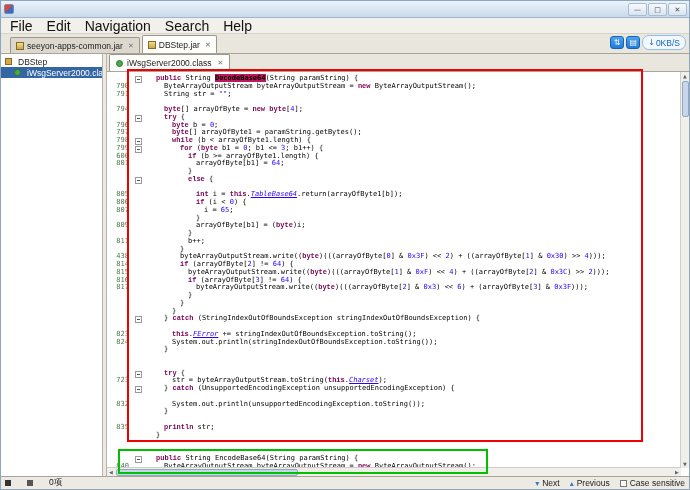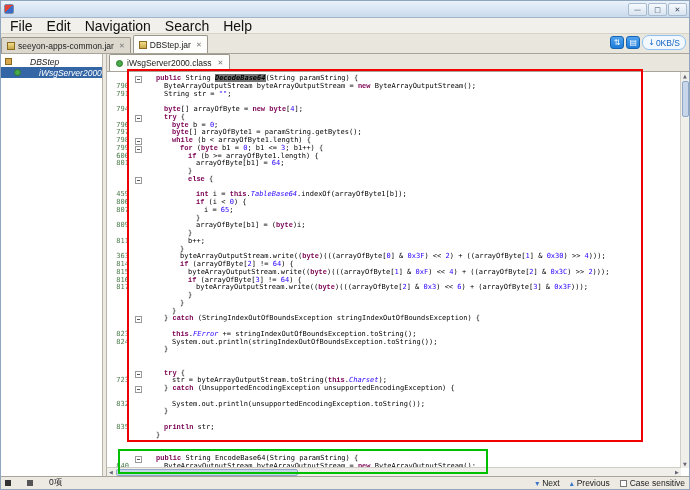--- a/index.html
+++ b/index.html
@@ -16,40 +16,40 @@
   .wbtn{width:17px;height:11px;border:1px solid #A9BBCF;border-radius:2px;background:linear-gradient(#F6FAFD,#D9E4F0);
         font-size:7px;color:#3c4c60;display:flex;align-items:center;justify-content:center;font-family:"DejaVu Sans",sans-serif;}
 
   
   .menubar{height:15px;flex:none;background:#F2F0EA;border-bottom:1px solid #D8D4C8;display:flex;align-items:center;
            font-size:14px;color:#111;padding-left:2px;}
   .menu-item{padding:0 7px;cursor:default;}
 
   
   .jarrow{height:19px;flex:none;background:#E9E6DE;border-bottom:1px solid #A8A49A;position:relative;}
-  .tabs-holder{position:absolute;left:0;bottom:0;display:flex;align-items:flex-end;}
+  .tabs-holder{position:absolute;left:9px;bottom:0;display:flex;align-items:flex-end;}
   .jtab{height:15px;display:flex;align-items:center;gap:3px;padding:0 5px;margin-right:2px;
         border:1px solid #9A968C;border-bottom:none;border-radius:2px 2px 0 0;background:#DCD8CE;font-size:8.5px;color:#222;}
   .jtab.sel{background:#FDFDFB;height:17px;}
   .jar-icon{width:8px;height:8px;flex:none;background:linear-gradient(#F2DE8A,#C9A84C);border:1px solid #8A6A20;box-sizing:border-box;}
   .tab-close{font-size:7px;color:#777;margin-left:2px;font-family:"DejaVu Sans",sans-serif;}
 
   
   .speed-widget{position:absolute;right:3px;top:1px;display:flex;align-items:center;gap:2px;z-index:20;}
   .sw-btn{width:14px;height:13px;border-radius:3px;border:1px solid #1663B0;box-sizing:border-box;
           background:linear-gradient(#4FA3F0,#1F7BD8);color:#fff;font-size:8px;display:flex;align-items:center;
           justify-content:center;font-family:"DejaVu Sans",sans-serif;}
   .sw-pill{height:13px;border-radius:7px;border:1px solid #8CC0F0;background:#F2F8FE;color:#1566C0;
            display:flex;align-items:center;gap:1px;padding:0 5px;font-size:8.5px;}
   .sw-arrow{font-size:8px;font-family:"DejaVu Sans",sans-serif;}
 
   
   .main{flex:1;display:flex;min-height:0;}
   .tree{width:101px;flex:none;background:#fff;padding-top:2px;font-size:8.5px;overflow:hidden;}
-  .titem{height:11px;display:flex;align-items:center;gap:18px;color:#222;white-space:nowrap;font-style:italic;}
+  .titem{height:11px;display:flex;align-items:center;gap:6px;color:#222;white-space:nowrap;}
   .titem.sel{background:#3465A4;color:#fff;}
   .ticon{flex:none;box-sizing:border-box;}
   .package-icon{width:7px;height:7px;background:#D9A84C;border:1px solid #8A6A20;}
   .class-icon{width:7px;height:7px;border-radius:50%;background:#48A948;border:1px solid #2E7A2E;}
   .splitter{width:3px;flex:none;background:#ECE9E2;border-left:1px solid #B8B4AA;border-right:1px solid #B8B4AA;}
 
   
   .editor{flex:1;display:flex;flex-direction:column;min-width:0;}
   .etabrow{height:17px;flex:none;background:#E9E6DE;border-bottom:1px solid #A8A49A;display:flex;align-items:flex-end;padding-left:2px;}
   .etab{height:16px;display:flex;align-items:center;gap:4px;padding:0 6px;border:1px solid #9A968C;border-bottom:none;
@@ -58,24 +58,24 @@
   .codelines{position:absolute;left:0;top:0;right:8px;bottom:8px;padding-top:3px;overflow:hidden;
              font-family:"DejaVu Sans Mono",monospace;font-size:7px;}
   .cl{height:7.75px;line-height:7.75px;display:flex;}
   .ln{width:22px;flex:none;text-align:right;padding-right:3px;color:#4A7A4A;}
   .fd{width:12px;flex:none;position:relative;}
   .foldbox{position:absolute;left:3px;top:1px;width:5px;height:5px;border:1px solid #9a9a9a;background:#fff;}
   .foldbox::after{content:"";position:absolute;left:1px;right:1px;top:2px;height:1px;background:#555;}
   .ct{flex:1;white-space:pre;}
   .sk{color:#7B0052;font-weight:bold;font-family:Liberation Mono, monospace;}
   .sp{color:#000;}
-  .sf{color:#2A00FF;font-style:italic;text-align:center;}
+  .sf{color:#2A00FF;text-decoration:underline;font-style:italic;text-align:center;}
   .sn{color:#2A00FF;}
   .ss{color:#2A00FF;}
-  .sh{background:#737373;color:#000;font-weight:bold;font-style:italic;}
+  .sh{background:#be185d;color:#000;font-weight:bold;}
 
   
   .vsb{position:absolute;top:0;right:0;bottom:8px;width:8px;background:#F0EFEA;border-left:1px solid #D0CEC6;}
   .vsb .arr{position:absolute;left:0;width:8px;height:8px;font-size:5px;color:#667;display:flex;align-items:center;justify-content:center;font-family:"DejaVu Sans",sans-serif;}
   .vsb .arr.up{top:0;}  .vsb .arr.dn{bottom:0;}
   .vthumb{position:absolute;left:1px;top:9px;width:5px;height:34px;background:#C8D6EA;border:1px solid #90A8C8;border-radius:2px;}
   .hsb{position:absolute;left:0;right:8px;bottom:0;height:8px;background:#F0EFEA;border-top:1px solid #D0CEC6;}
   .hsb .arr{position:absolute;top:0;width:8px;height:8px;font-size:5px;color:#667;display:flex;align-items:center;justify-content:center;font-family:"DejaVu Sans",sans-serif;}
   .hsb .arr.lf{left:0;} .hsb .arr.rt{right:0;}
   .hthumb{position:absolute;top:1px;left:9px;width:180px;height:5px;background:#C8D6EA;border:1px solid #90A8C8;border-radius:2px;}
@@ -241,23 +241,23 @@
                 <span class="foldbox"></span>
               </span>
               <span class="ct" style="padding-left: 44px;"><span class="sk">else</span><span class="sp"> {</span></span>
             </div>
             <div class="cl">
               <span class="ln"></span>
               <span class="fd"></span>
               <span class="ct" style="padding-left: 4px;"></span>
             </div>
             <div class="cl">
-              <span class="ln">459</span>
-              <span class="fd"></span>
-              <span class="ct" style="padding-left: 52px;"><span class="sk">int</span><span class="sp"> i = </span><span class="sk">this</span><span class="sp">.</span><span class="sf">TableBase64</span><span class="sp">.indexOf(arrayOfByte1[b]);</span></span>
+              <span class="ln">805</span>
+              <span class="fd"></span>
+              <span class="ct" style="padding-left: 52px;"><span class="sk">int</span><span class="sp"> i = </span><span class="sk">this</span><span class="sp">.</span><span class="sf">TableBase64</span><span class="sp">.return(arrayOfByte1[b]);</span></span>
             </div>
             <div class="cl">
               <span class="ln">806</span>
               <span class="fd"></span>
               <span class="ct" style="padding-left: 52px;"><span class="sk">if</span><span class="sp"> (i &lt; </span><span class="sn">0</span><span class="sp">) {</span></span>
             </div>
             <div class="cl">
               <span class="ln">807</span>
               <span class="fd"></span>
               <span class="ct" style="padding-left: 60px;"><span class="sp">i = </span><span class="sn">65</span><span class="sp">;</span></span>
@@ -281,21 +281,21 @@
               <span class="ln">811</span>
               <span class="fd"></span>
               <span class="ct" style="padding-left: 44px;"><span class="sp">b++;</span></span>
             </div>
             <div class="cl">
               <span class="ln"></span>
               <span class="fd"></span>
               <span class="ct" style="padding-left: 36px;"><span class="sp">}</span></span>
             </div>
             <div class="cl">
-              <span class="ln">363</span>
+              <span class="ln">438</span>
               <span class="fd"></span>
               <span class="ct" style="padding-left: 36px;"><span class="sp">byteArrayOutputStream.write((</span><span class="sk">byte</span><span class="sp">)(((arrayOfByte[</span><span class="sn">0</span><span class="sp">] &amp; </span><span class="sn">0x3F</span><span class="sp">) &lt;&lt; </span><span class="sn">2</span><span class="sp">) + ((arrayOfByte[</span><span class="sn">1</span><span class="sp">] &amp; </span><span class="sn">0x30</span><span class="sp">) &gt;&gt; </span><span class="sn">4</span><span class="sp">)));</span></span>
             </div>
             <div class="cl">
               <span class="ln">814</span>
               <span class="fd"></span>
               <span class="ct" style="padding-left: 36px;"><span class="sk">if</span><span class="sp"> (arrayOfByte[</span><span class="sn">2</span><span class="sp">] != </span><span class="sn">64</span><span class="sp">) {</span></span>
             </div>
             <div class="cl">
               <span class="ln">815</span>

